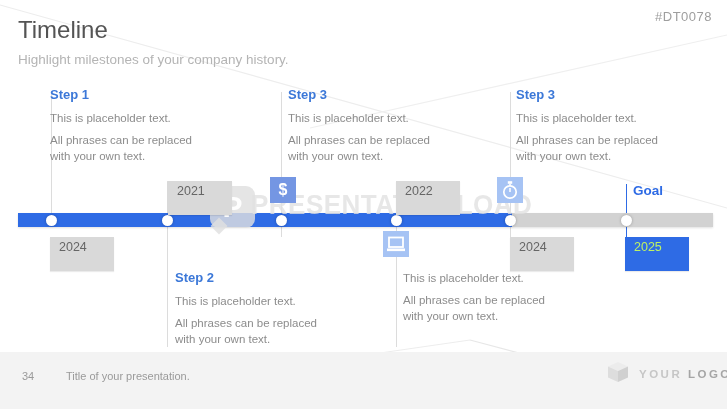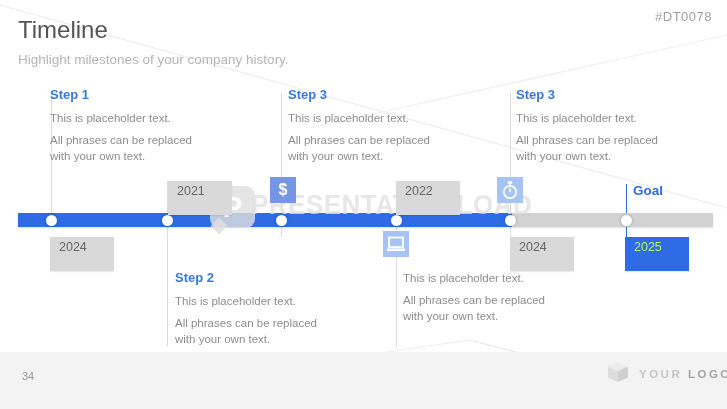--- a/index.html
+++ b/index.html
@@ -149,20 +149,21 @@
     <div class="step-line para">All phrases can be replaced</div>
     <div class="step-line">with your own text.</div>
   </div>
   <div class="abs step" style="left:403px;top:270px">
     <div class="step-line">This is placeholder text.</div>
     <div class="step-line para">All phrases can be replaced</div>
     <div class="step-line">with your own text.</div>
   </div>
 
   <div class="abs pgnum">34</div>
+  <div class="abs ftitle">Title of your presentation.</div>
   <svg class="abs logo-cube" width="26" height="24">
     <polygon points="13,2 23,6.5 13,11 3,6.5" fill="#ececec"></polygon>
     <polygon points="3,6.5 13,11 13,22 3,17.5" fill="#dddddd"></polygon>
     <polygon points="23,6.5 13,11 13,22 23,17.5" fill="#d0d0d0"></polygon>
   </svg>
   <div class="abs logo-text">
     <span class="logo-your">YOUR</span>
     <span class="logo-logo">LOGO</span>
   </div>
 

